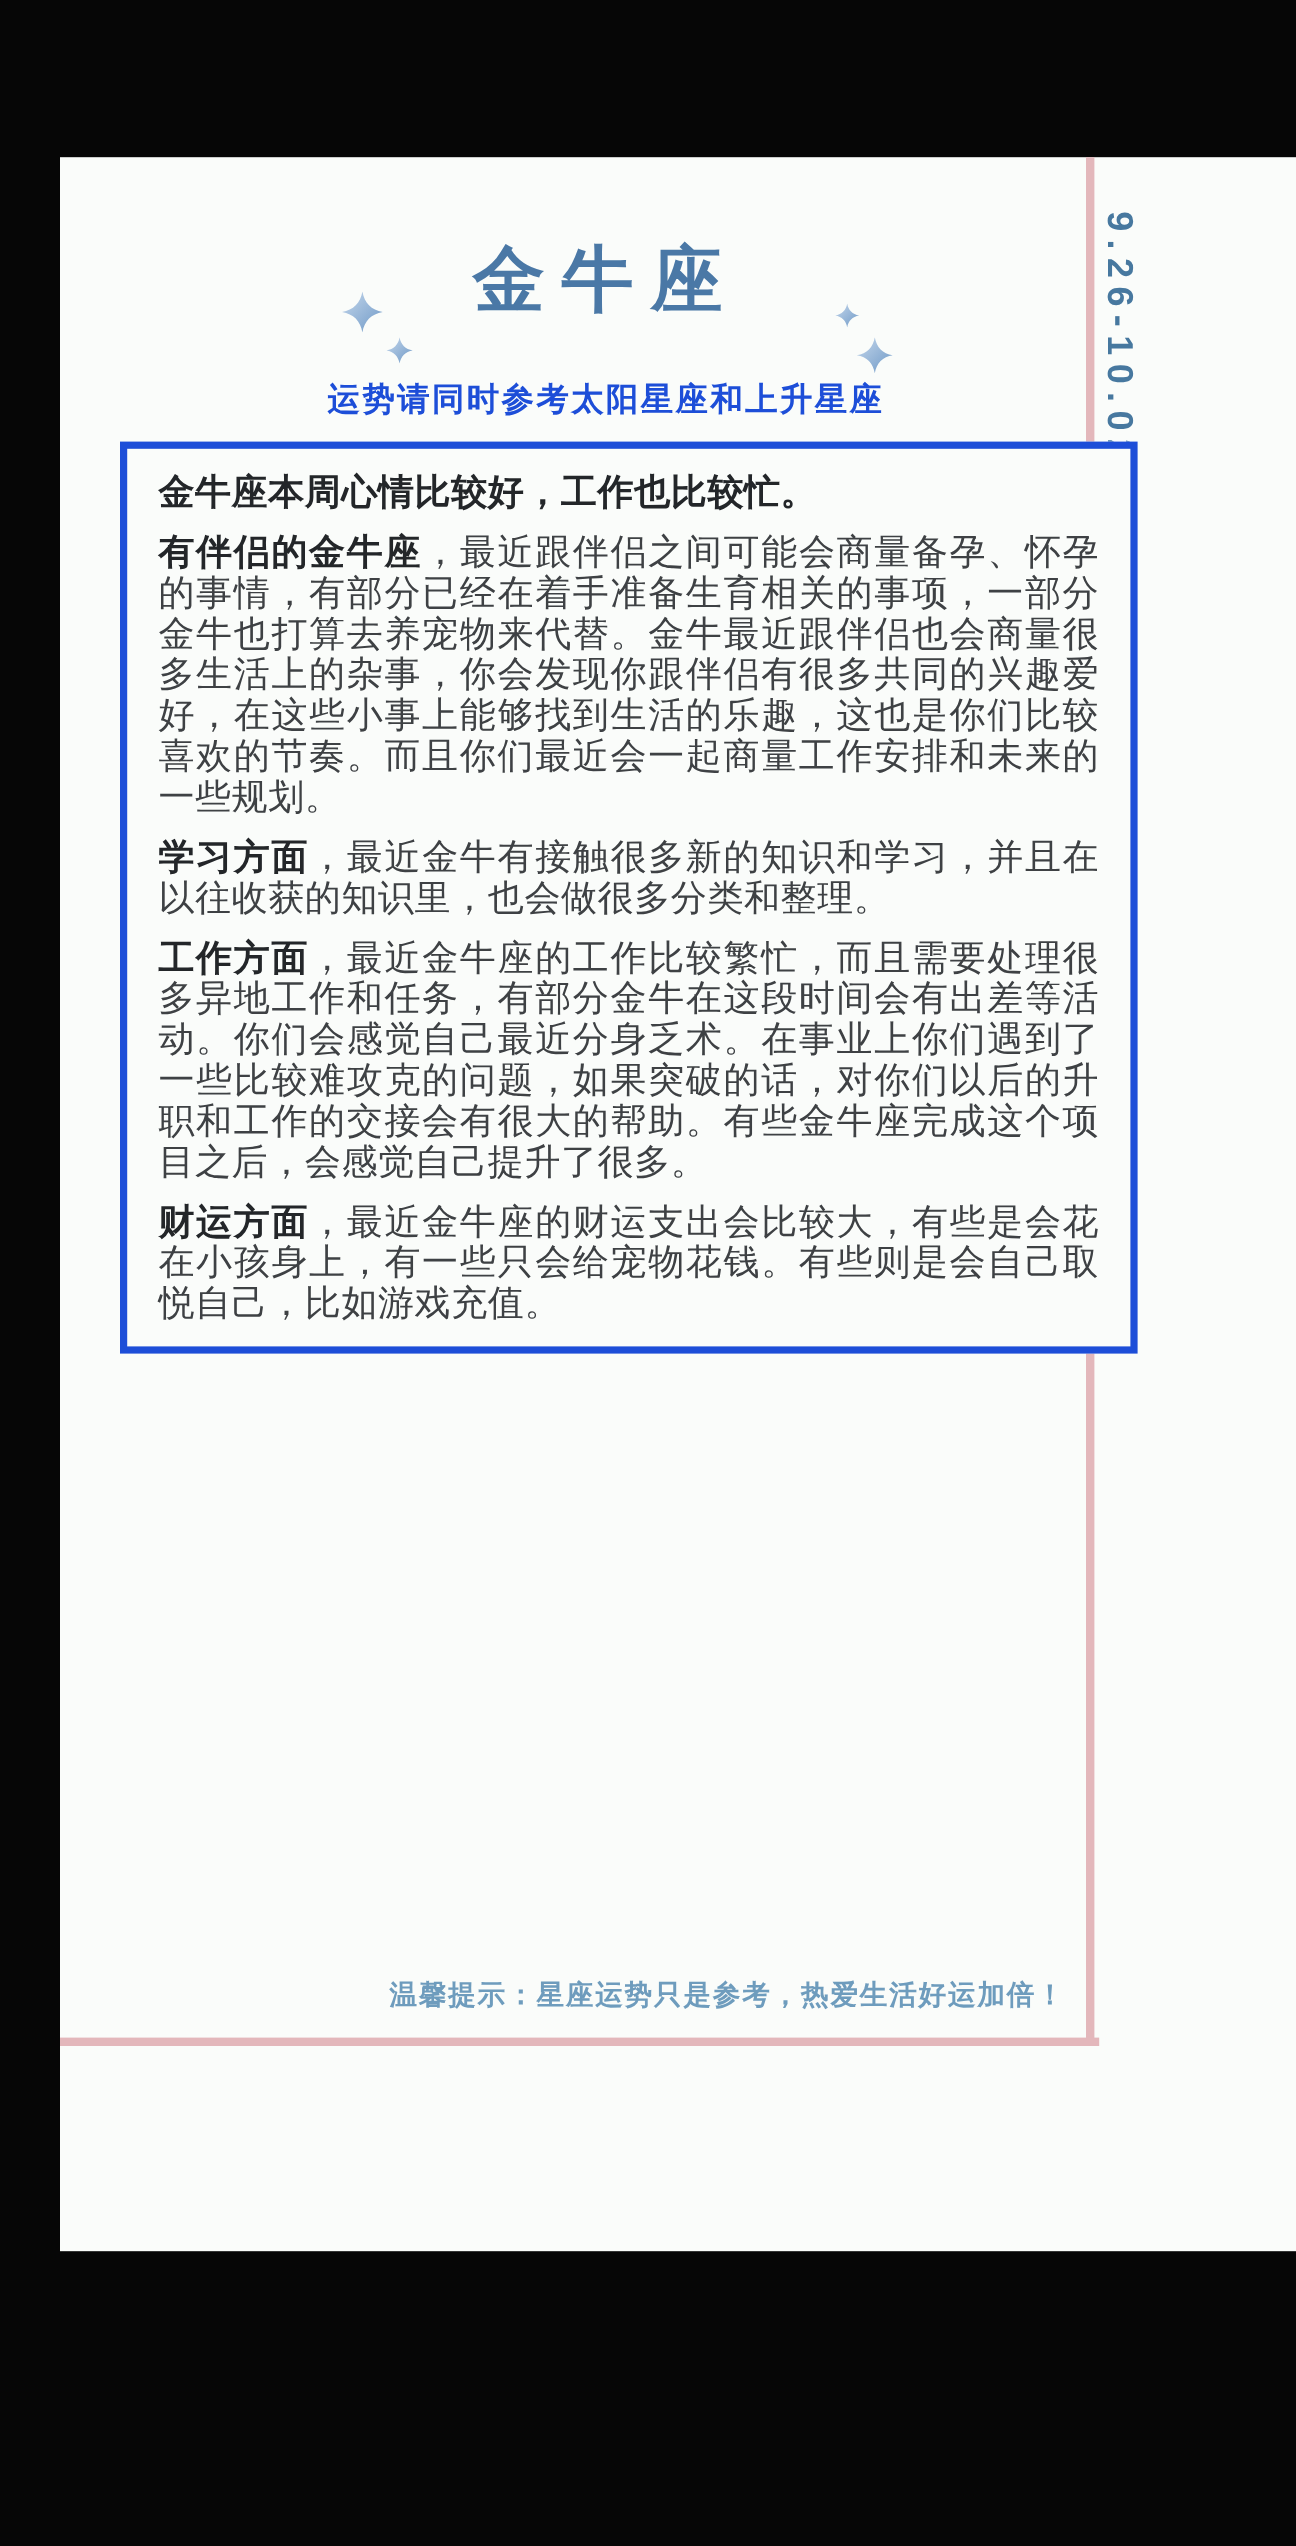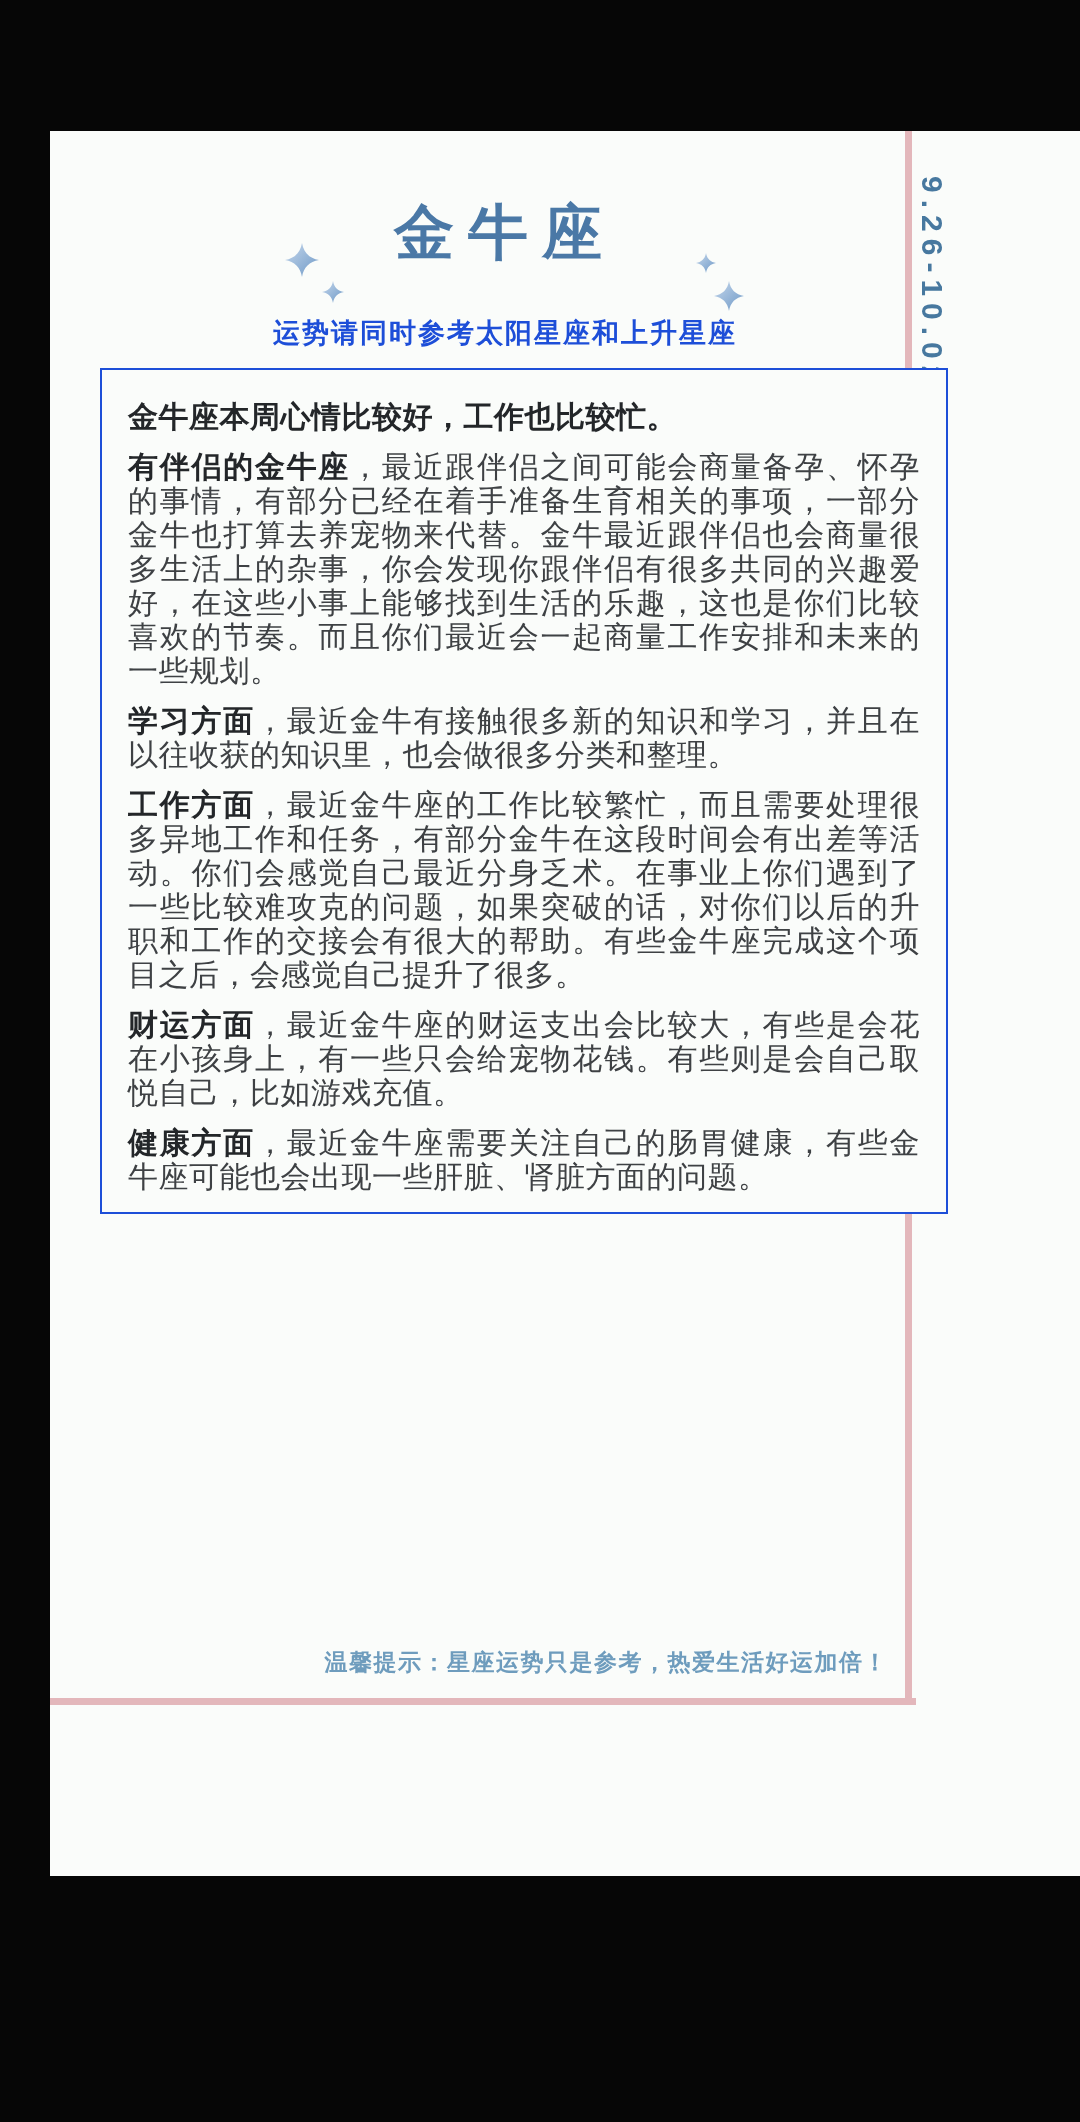--- a/index.html
+++ b/index.html
@@ -28,21 +28,21 @@
     color:#1d4ed8;letter-spacing:2px;
   }
   .sparkle{position:absolute;}
   .sparkle svg{display:block;}
   .sp-big-left{left:225px;top:60px;}
   .sp-small-left{left:262px;top:98px;}
   .sp-small-right{left:636px;top:70px;}
   .sp-big-right{left:654px;top:98px;}
   .box{
     position:absolute;left:50px;top:237px;width:848px;box-sizing:border-box;
-    border:2px solid #1d4ed8;padding:30px 26px 18px 26px;background:#fafcfa;
+    border:6px solid #1d4ed8;padding:20px 26px 18px 26px;background:#fafcfa;
   }
   .para{
     margin:0 0 16px 0;font-size:30px;line-height:34px;color:#3e4144;
     text-align:justify;letter-spacing:0.5px;
   }
   .para:last-child{margin-bottom:0;}
   .bold-line,.lead{font-weight:bold;color:#232629;}
   .tip{
     position:absolute;right:192px;top:1516px;font-size:23px;font-weight:bold;
     color:#6e9cbd;letter-spacing:1.5px;white-space:nowrap;
@@ -99,19 +99,18 @@
 
 
       <p class="para"><span class="lead">有伴侣的金牛座</span><span>，最近跟伴侣之间可能会商量备孕、怀孕的事情，有部分已经在着手准备生育相关的事项，一部分金牛也打算去养宠物来代替。金牛最近跟伴侣也会商量很多生活上的杂事，你会发现你跟伴侣有很多共同的兴趣爱好，在这些小事上能够找到生活的乐趣，这也是你们比较喜欢的节奏。而且你们最近会一起商量工作安排和未来的一些规划。</span></p>
 
       <p class="para"><span class="lead">学习方面</span><span>，最近金牛有接触很多新的知识和学习，并且在以往收获的知识里，也会做很多分类和整理。</span></p>
 
       <p class="para"><span class="lead">工作方面</span><span>，最近金牛座的工作比较繁忙，而且需要处理很多异地工作和任务，有部分金牛在这段时间会有出差等活动。你们会感觉自己最近分身乏术。在事业上你们遇到了一些比较难攻克的问题，如果突破的话，对你们以后的升职和工作的交接会有很大的帮助。有些金牛座完成这个项目之后，会感觉自己提升了很多。</span></p>
 
       <p class="para"><span class="lead">财运方面</span><span>，最近金牛座的财运支出会比较大，有些是会花在小孩身上，有一些只会给宠物花钱。有些则是会自己取悦自己，比如游戏充值。</span></p>
 
-      <p class="para"><span class="lead">健康方面</span><span>，最近金牛座需要关注自己的肠胃健康，有些金牛座可能也会出现一些肝脏、肾脏方面的问题。</span></p>
 
     </div>
 
     <div class="tip">温馨提示：星座运势只是参考，热爱生活好运加倍！</div>
   </div>
 </div>
 
 </body></html>

